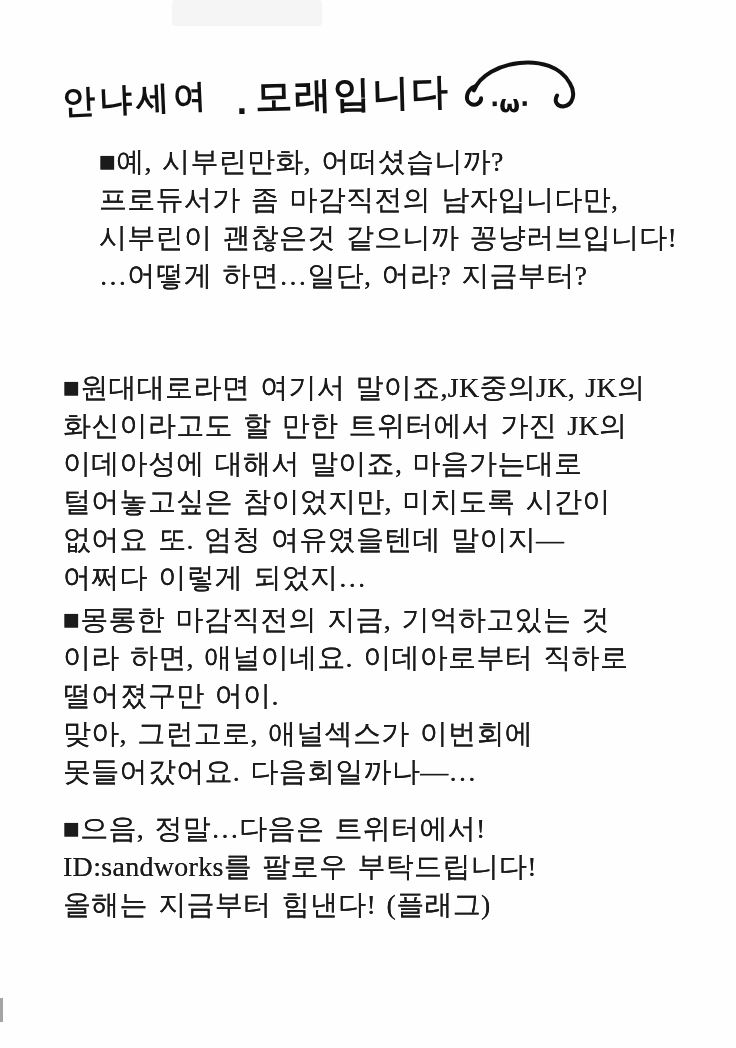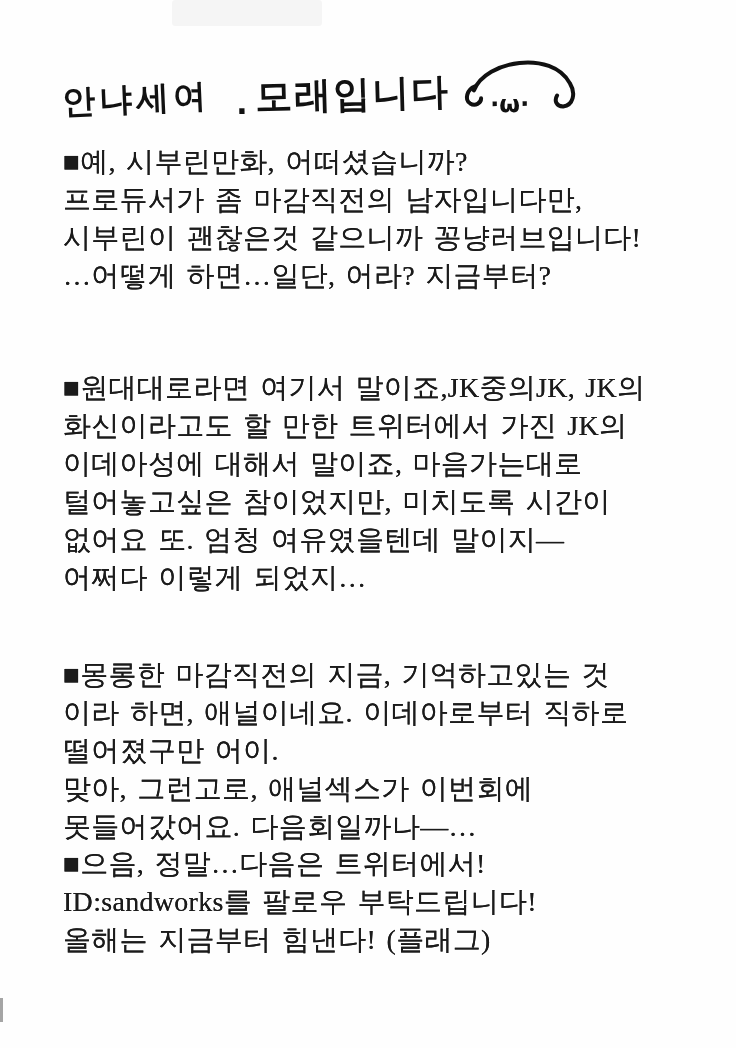--- a/index.html
+++ b/index.html
@@ -62,24 +62,24 @@
     font-weight:bold; font-size:24px; fill:#111;
   }
   
   .para {
     position:absolute; left:63px;
     font-size:28px; line-height:38px;
     letter-spacing:0.3px; word-spacing:3px;
     white-space:nowrap;
     text-shadow:0 0 0.6px rgba(0,0,0,0.85);
   }
-  .p1 { top:143px; }
+  .p1 { top:143px;margin-left:36px; }
   .p2 { top:369px; }
-  .p3 { top:656px; }
-  .p4 { top:845px; }
+  .p3 { top:601px; }
+  .p4 { top:810px; }
 </style>
 </head>
 <body>
 
 <div class="page">
 
   <div class="artifact-top"></div>
   <div class="artifact-edge"></div>
 
   <div class="handwriting">

